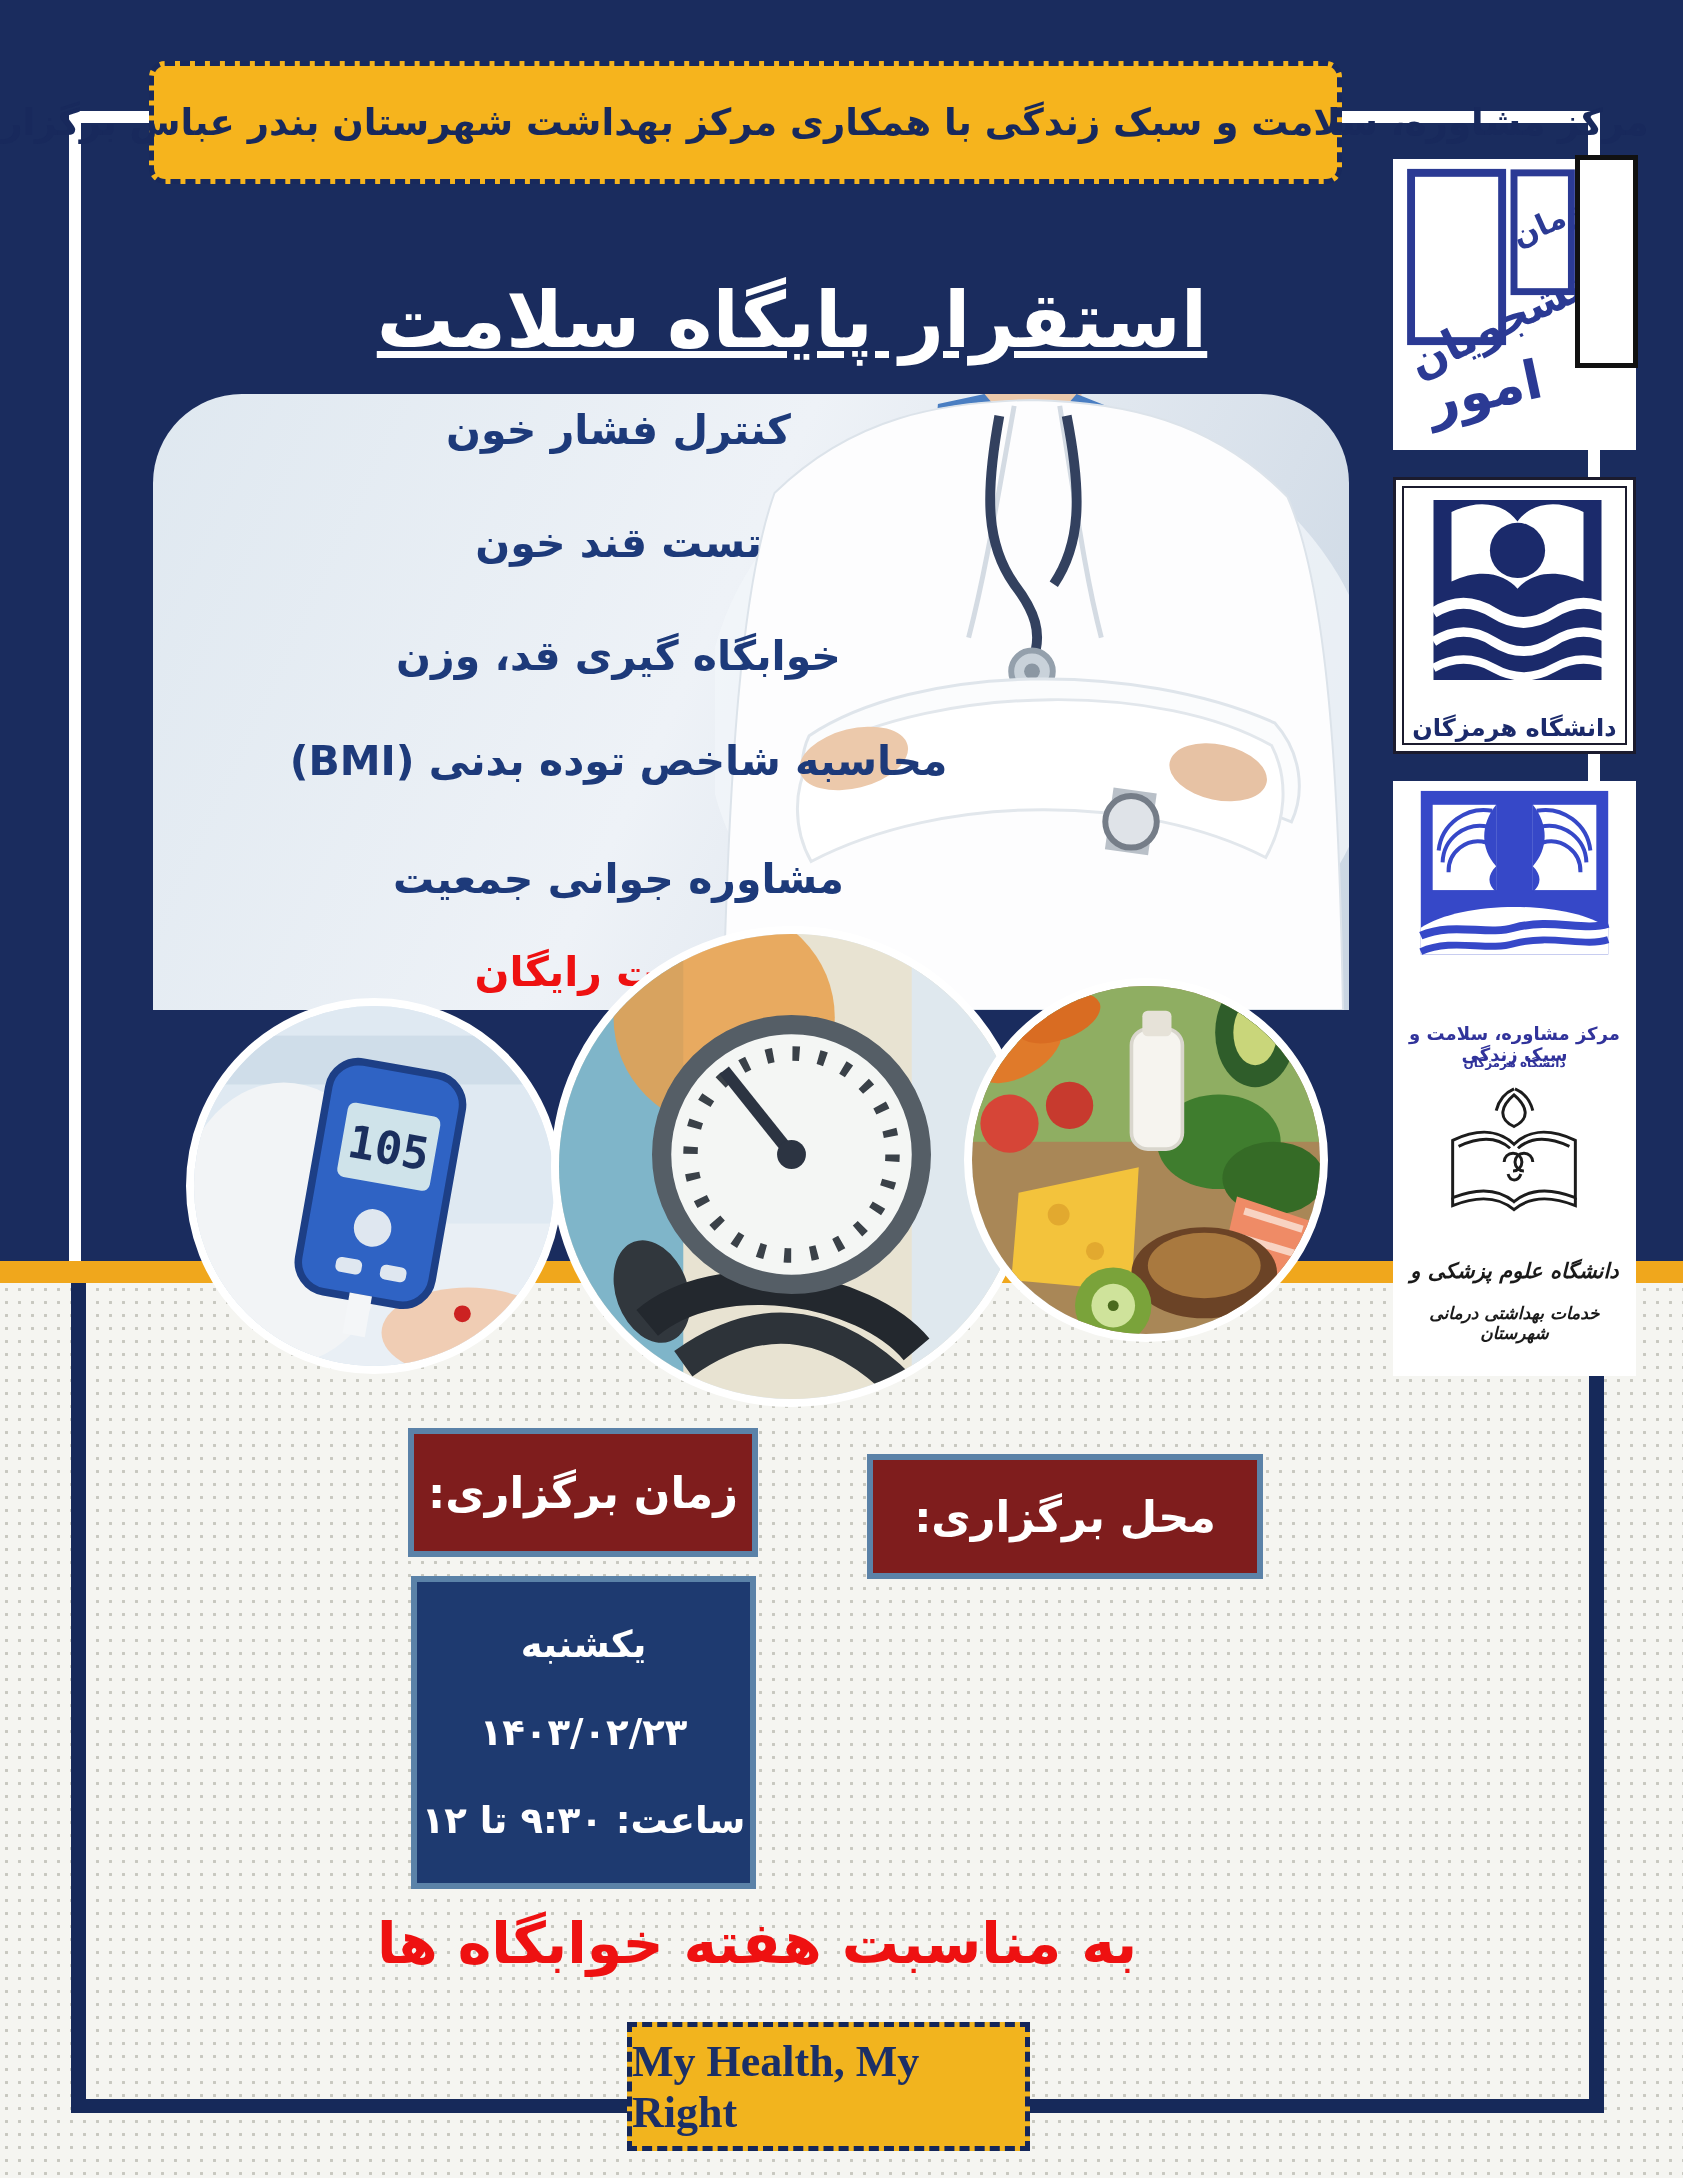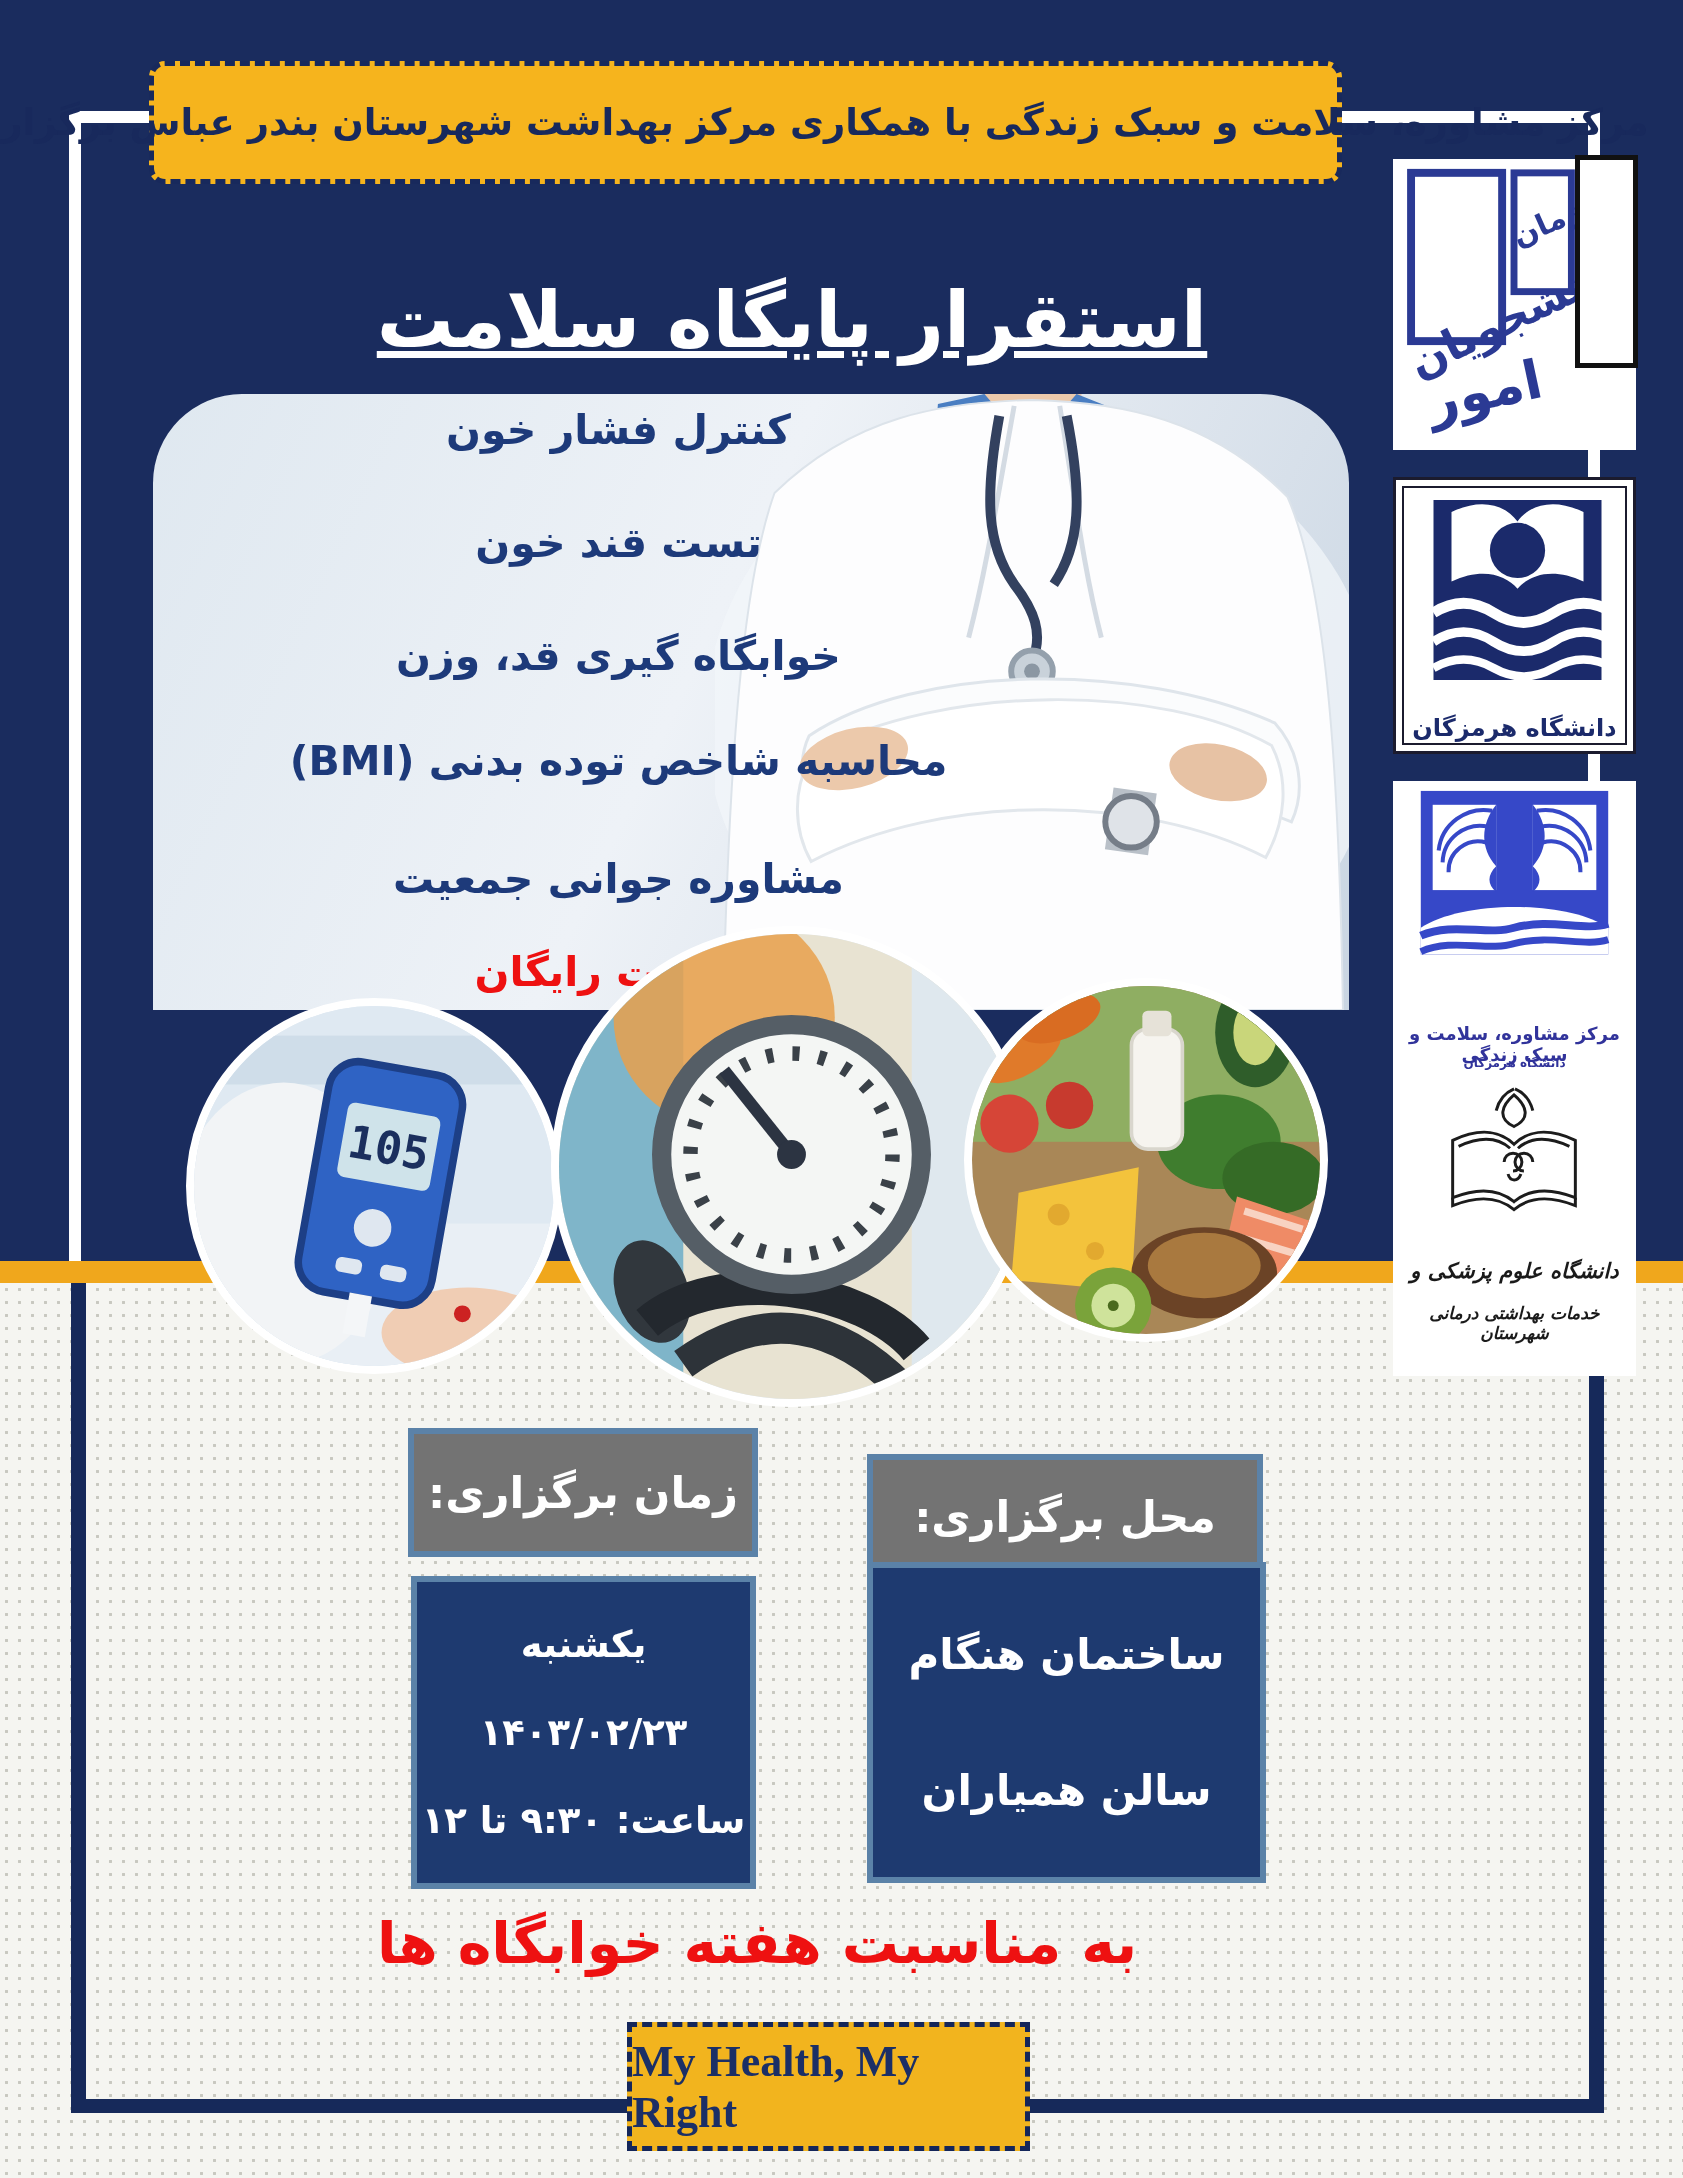--- a/index.html
+++ b/index.html
@@ -81,21 +81,21 @@
   .l3{top:781px;height:308px;}
   .l4{top:1079px;height:297px;}
   .logo-cap{
     position:absolute;left:0;width:100%;text-align:center;direction:rtl;
     color:#1b2a6b;font-weight:bold;
   }
   .l3 .logo-cap{color:#31339b;font-weight:bold;}
   .l4 .logo-cap{color:#1a1a1a;font-style:italic;font-weight:bold;}
   
   .info-hdr{
-    position:absolute;background:#737373;border:6px solid #5b82a8;box-sizing:border-box;
+    position:absolute;background:#7f1d1d;border:6px solid #5b82a8;box-sizing:border-box;
     display:flex;align-items:center;justify-content:center;z-index:5;
     color:#ffffff;font-weight:bold;font-size:43px;direction:rtl;
   }
   .hdr-time{left:408px;top:1428px;width:350px;height:129px;}
   .hdr-venue{left:867px;top:1438px;width:396px;height:125px;margin-top:16px;}
   .info-box{
     position:absolute;background:#1e3a70;border:6px solid #5b82a8;box-sizing:border-box;
     display:flex;flex-direction:column;align-items:center;justify-content:space-around;
     z-index:5;color:#ffffff;font-weight:bold;direction:rtl;padding:18px 4px;
   }
@@ -302,24 +302,20 @@
   </div>
   <div class="info-hdr hdr-venue">
     <span>محل برگزاری:</span>
   </div>
 
   <div class="info-box box-time">
     <div>یکشنبه</div>
     <div>۱۴۰۳/۰۲/۲۳</div>
     <div>ساعت: ۹:۳۰ تا ۱۲</div>
   </div>
-  <div class="info-box box-venue">
-    <div>ساختمان هنگام</div>
-    <div>سالن همیاران</div>
-  </div>
 
   <div class="occasion">به مناسبت هفته خوابگاه ها</div>
   <div class="slogan-box">
     <span>My Health, My Right</span>
   </div>
 
 </div>
 
 
 </body></html>

